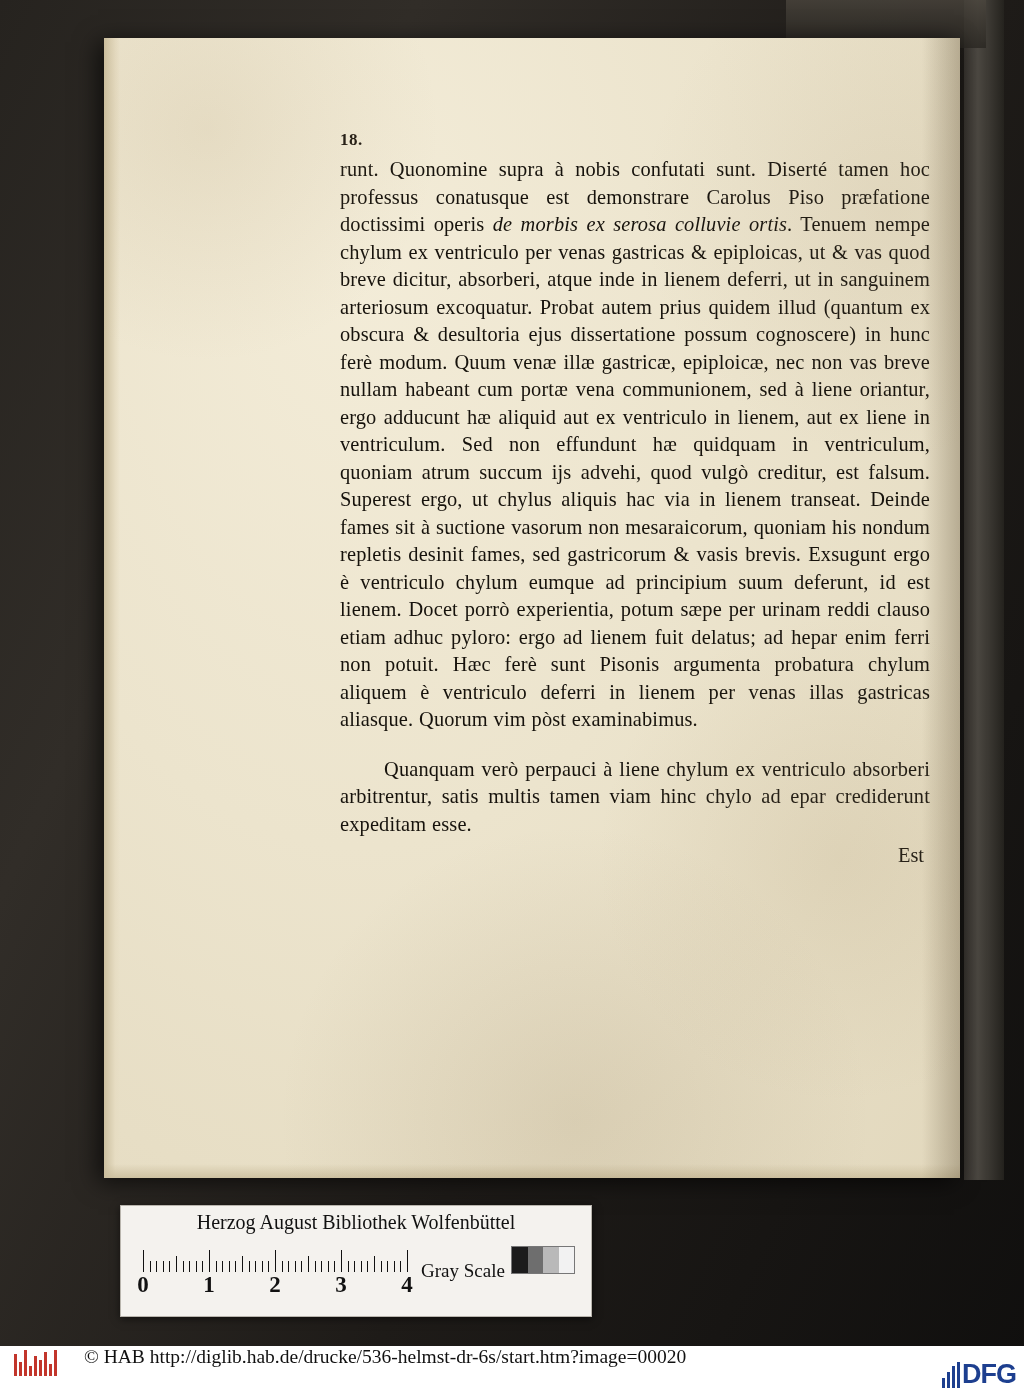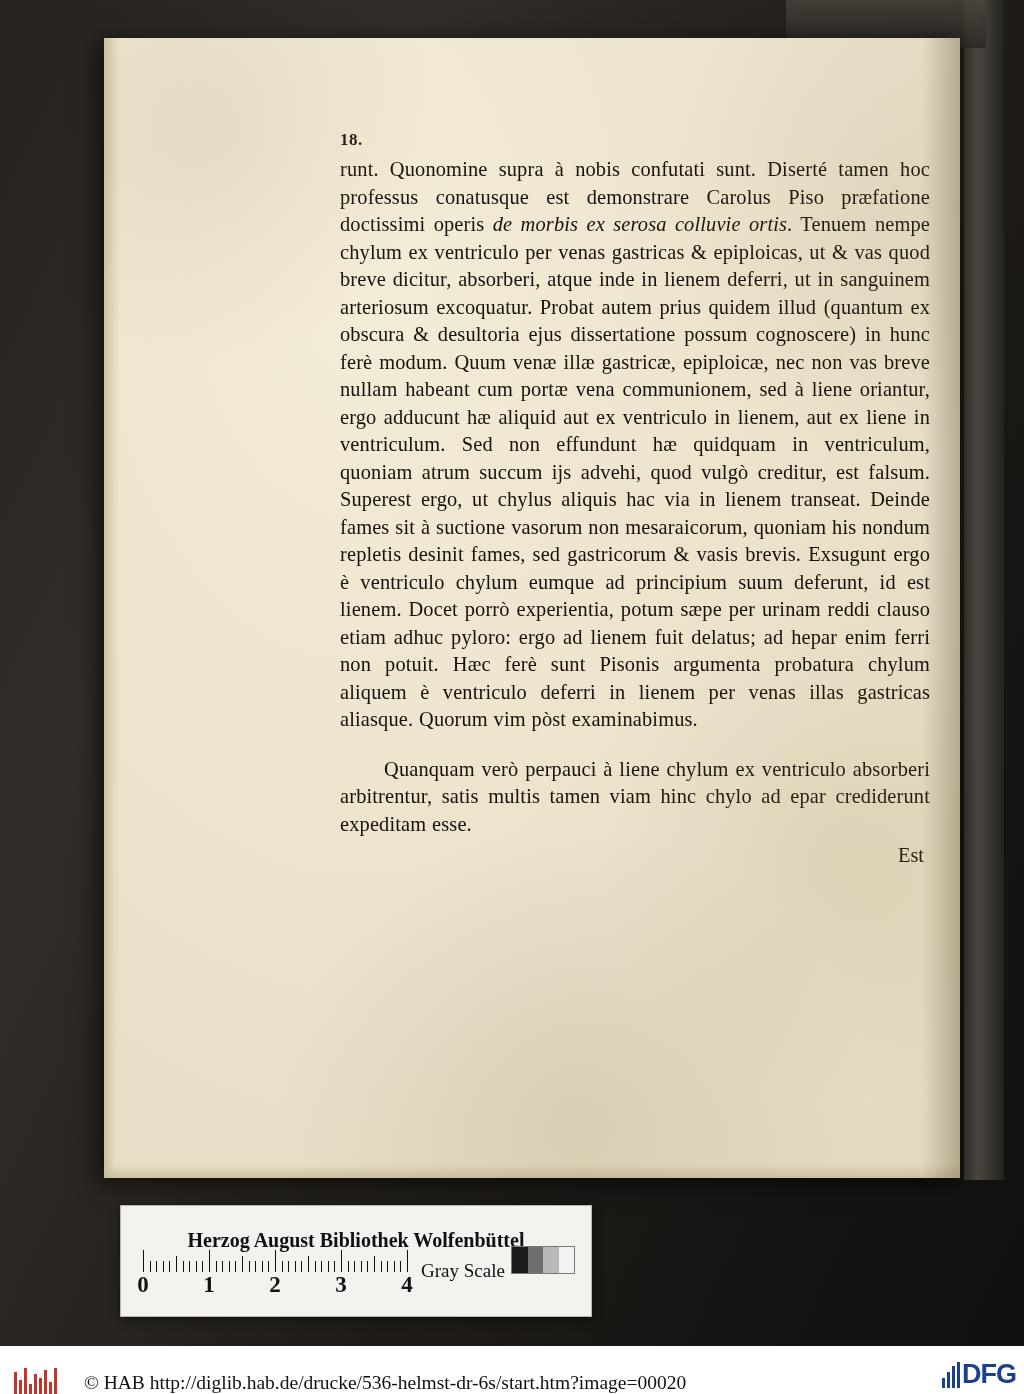--- a/index.html
+++ b/index.html
@@ -134,26 +134,26 @@
     left: 120px;
     top: 1205px;
     width: 470px;
     height: 110px;
     background: #f4f2ee;
     border: 1px solid #b9b5ad;
     box-shadow: 0 2px 8px rgba(0,0,0,0.55);
   }
   #library-name {
     position: absolute;
-    top: 23px;
+    top: 5px;
     left: 0;
     width: 100%;
     text-align: center;
     font-family: "Liberation Serif", serif;
-    font-weight: bold;
+    font-weight: normal;
     font-size: 20px;
     color: #111;
   }
   #ruler-strip {
     position: absolute;
     top: 40px;
     left: 22px;
     width: 270px;
     height: 26px;
   }
@@ -200,21 +200,21 @@
 
   
   #footer-bar {
     position: absolute;
     left: 0;
     bottom: 0;
     width: 1024px;
     height: 48px;
     background: #ffffff;
     display: flex;
-    align-items: flex-end;
+    align-items: flex-start;
   }
   #barcode-mark {
     width: 56px;
     height: 30px;
     margin-left: 14px;
     display: flex;
     align-items: flex-end;
     gap: 2px;
   }
   .barcode-bar { background: #c2352b; width: 3px; }

